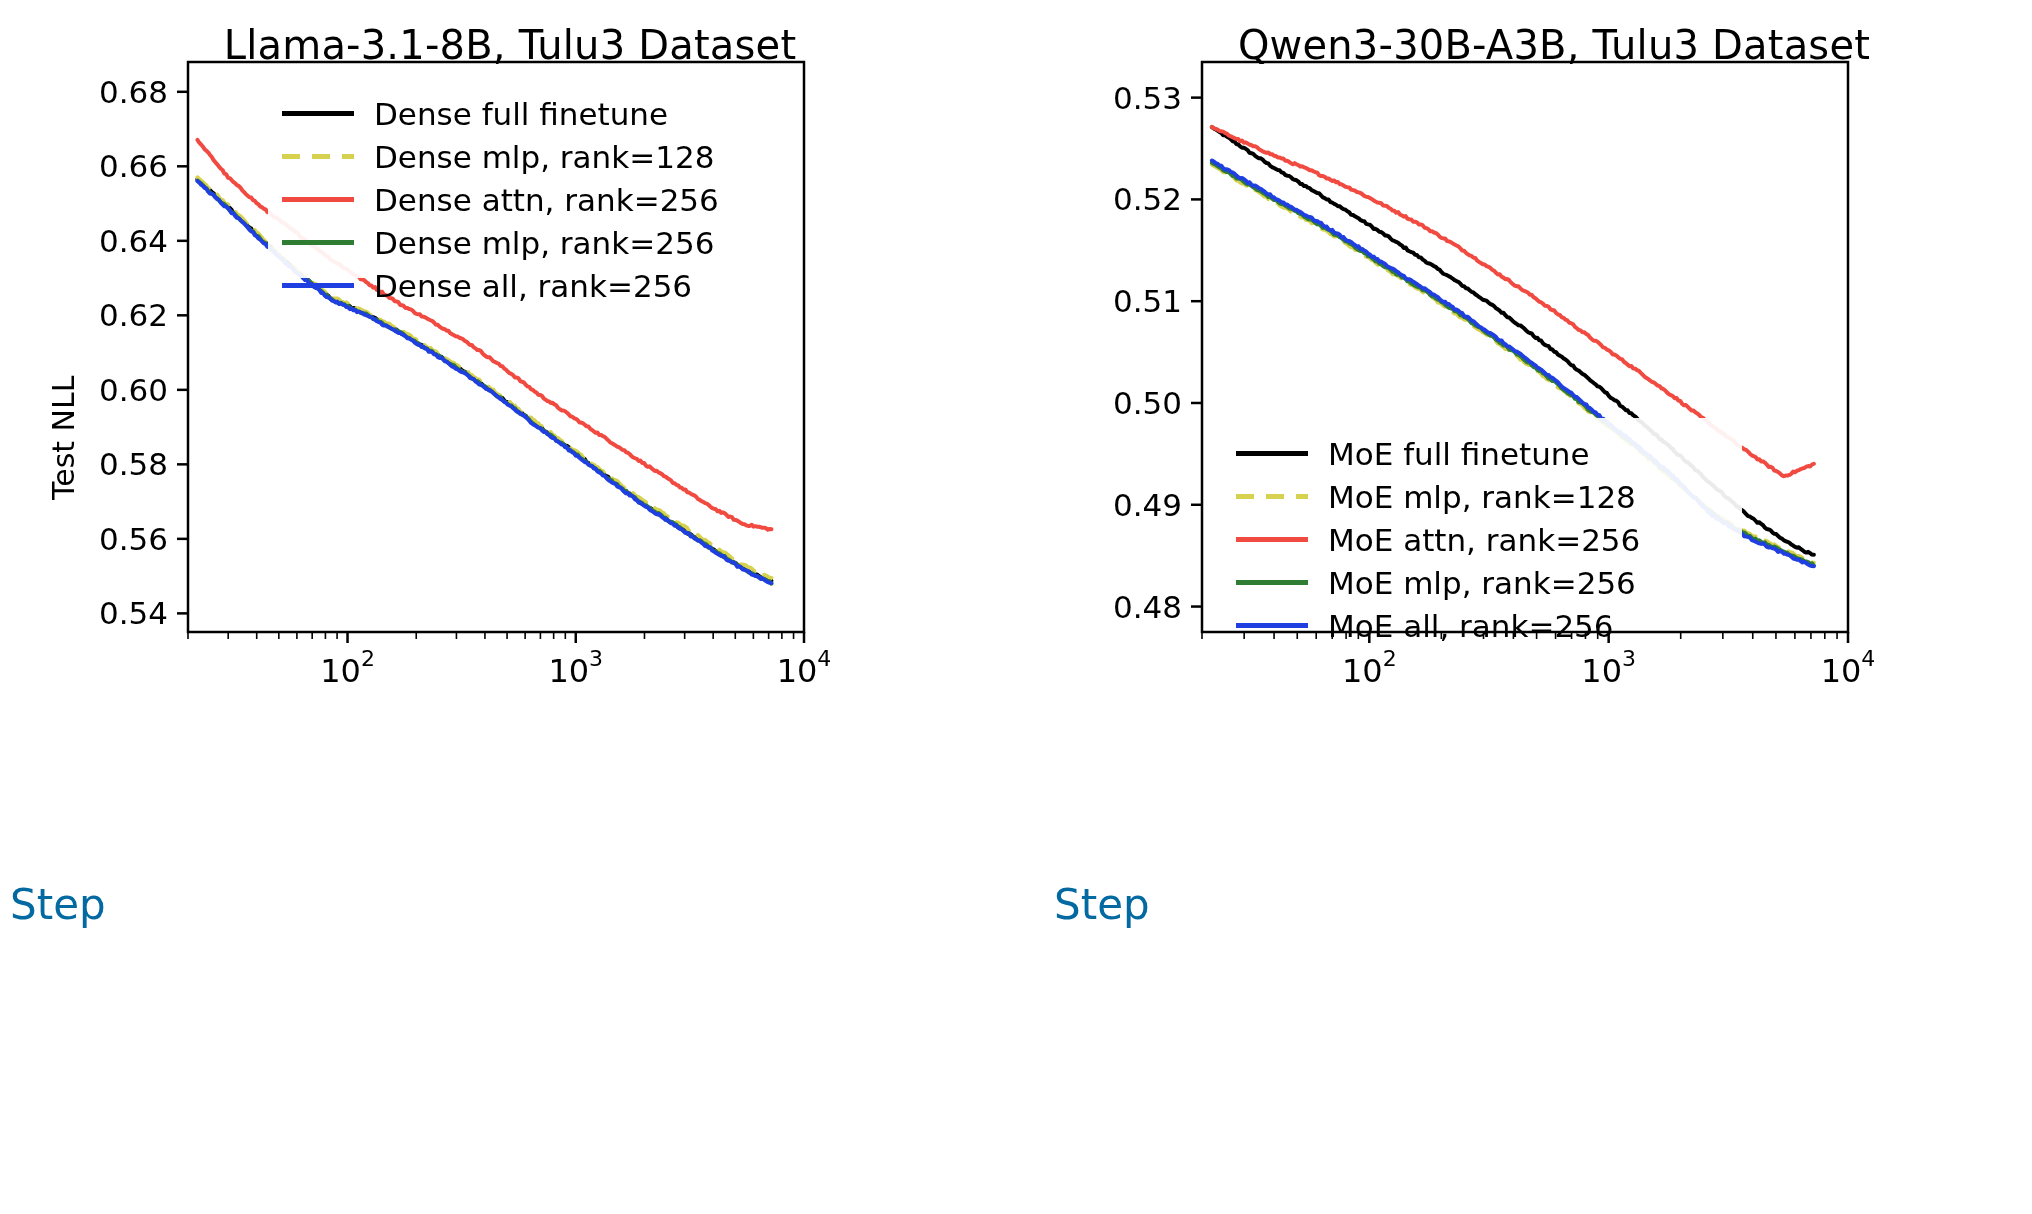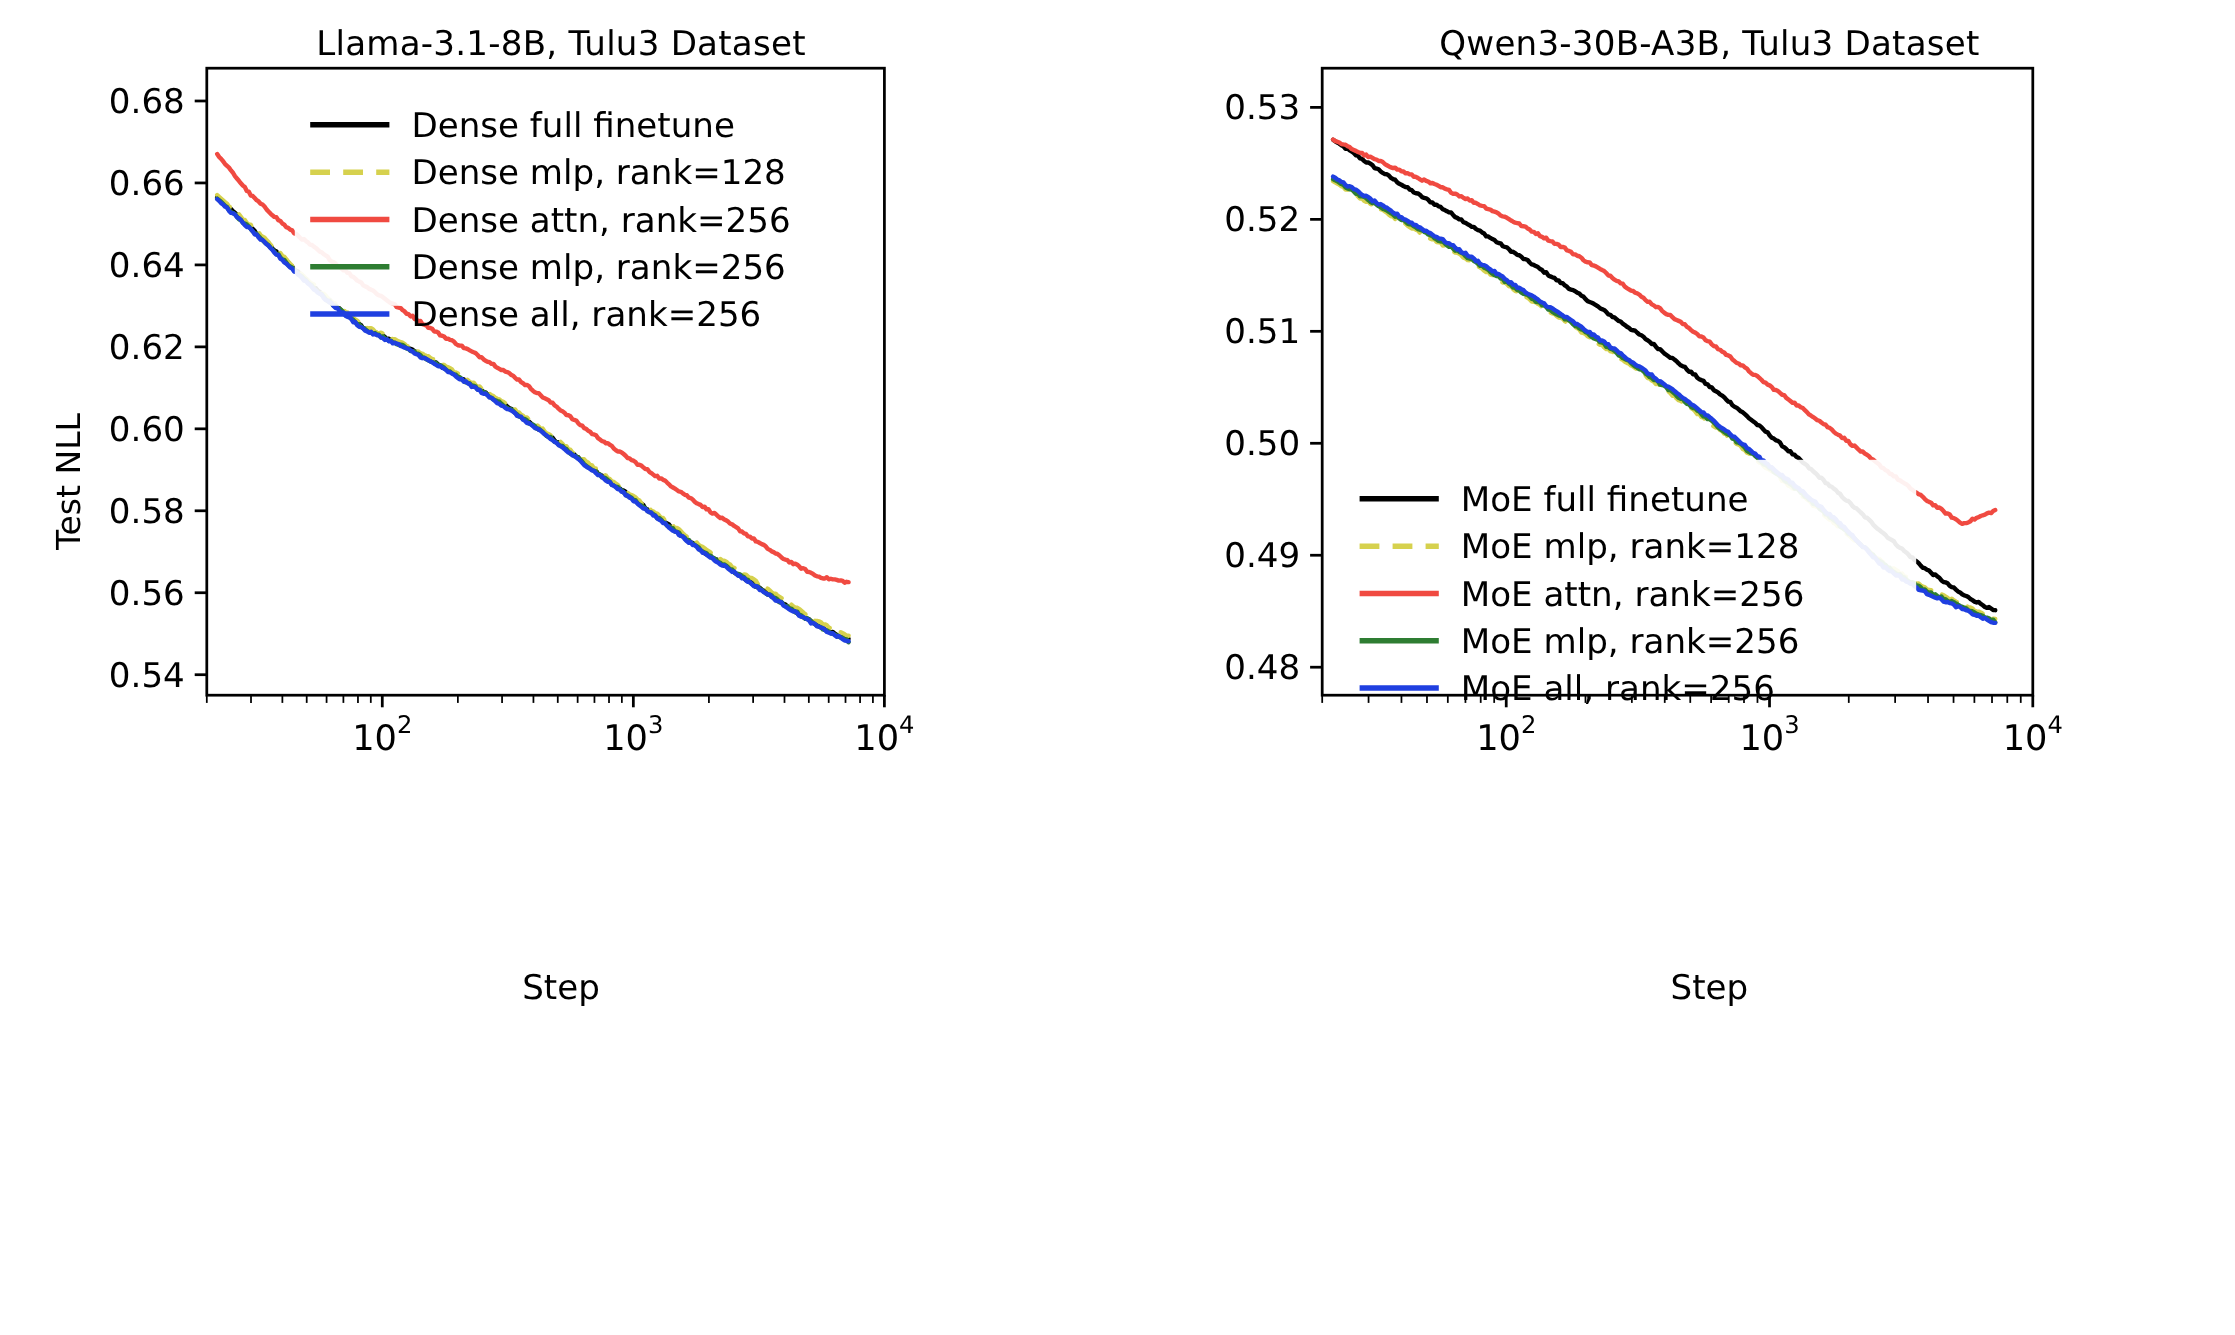--- a/index.html
+++ b/index.html
@@ -33,42 +33,42 @@
   }
   .panel.left { left: 10px; }
   .panel.right { left: 1054px; }
 
   .panel-title {
     position: absolute;
     top: 22px;
     left: 0;
     width: 1000px;
     text-align: center;
-    font-size: 31px;
+    font-size: 40px;
     color: #000;
     letter-spacing: 0.2px;
   }
   .plot-svg {
     position: absolute;
     left: 0;
     top: 0;
   }
   .axis-label-y {
     position: absolute;
     font-size: 30px;
     color: #000;
     transform: rotate(-90deg);
     transform-origin: left top;
     white-space: nowrap;
   }
   .axis-label-x {
     position: absolute;
-    font-size: 31px;
-    color: #000000;
-    text-align: center;
+    font-size: 42px;
+    color: #0369a1;
+    text-align: left;
     width: 1000px;
     left: 0;
   }
   .caption {
     position: absolute;
     left: 42px;
     top: 1005px;
     width: 1950px;
     font-family: "DejaVu Serif", serif;
     font-size: 29.5px;

